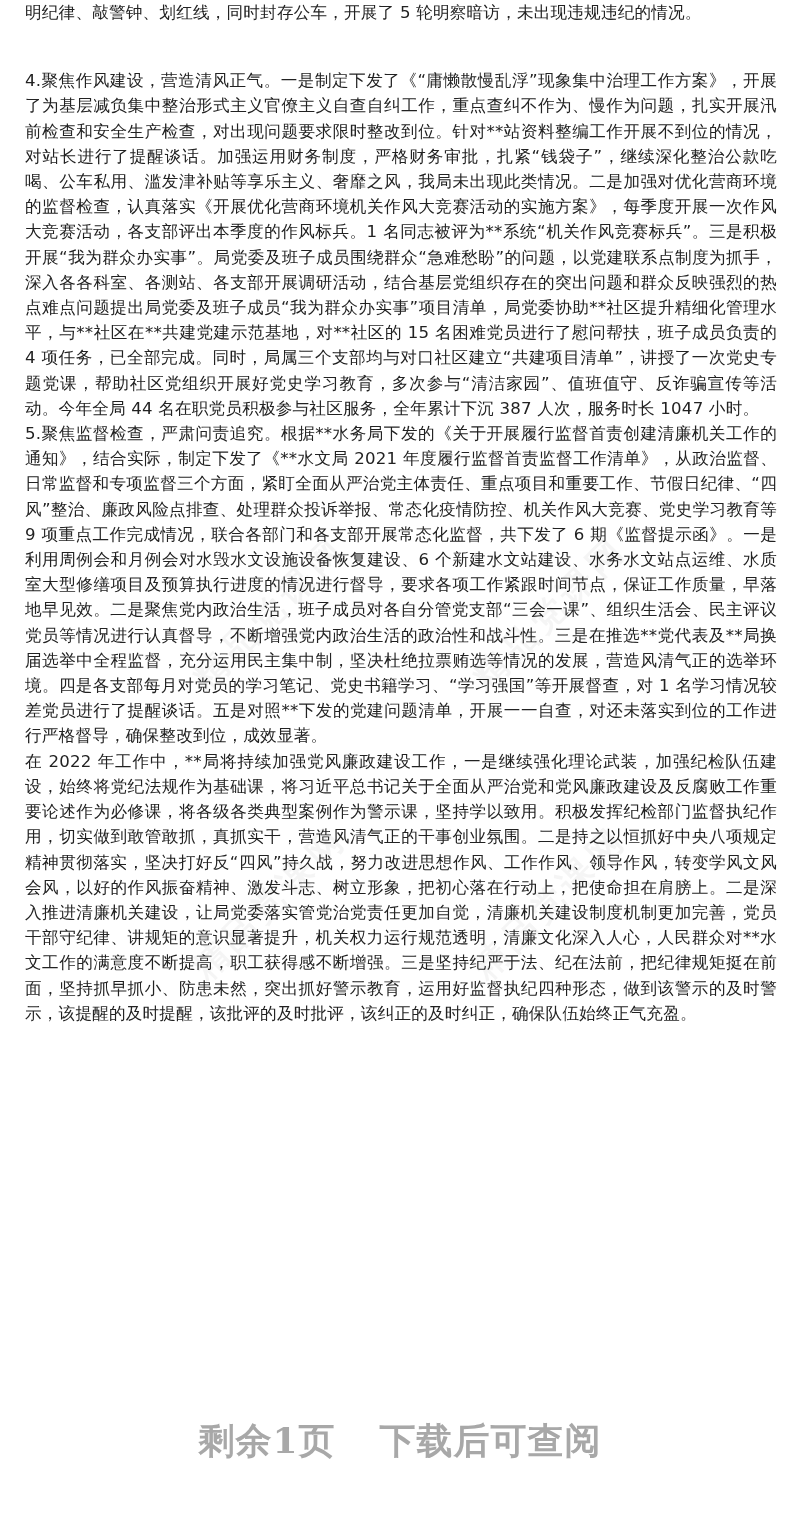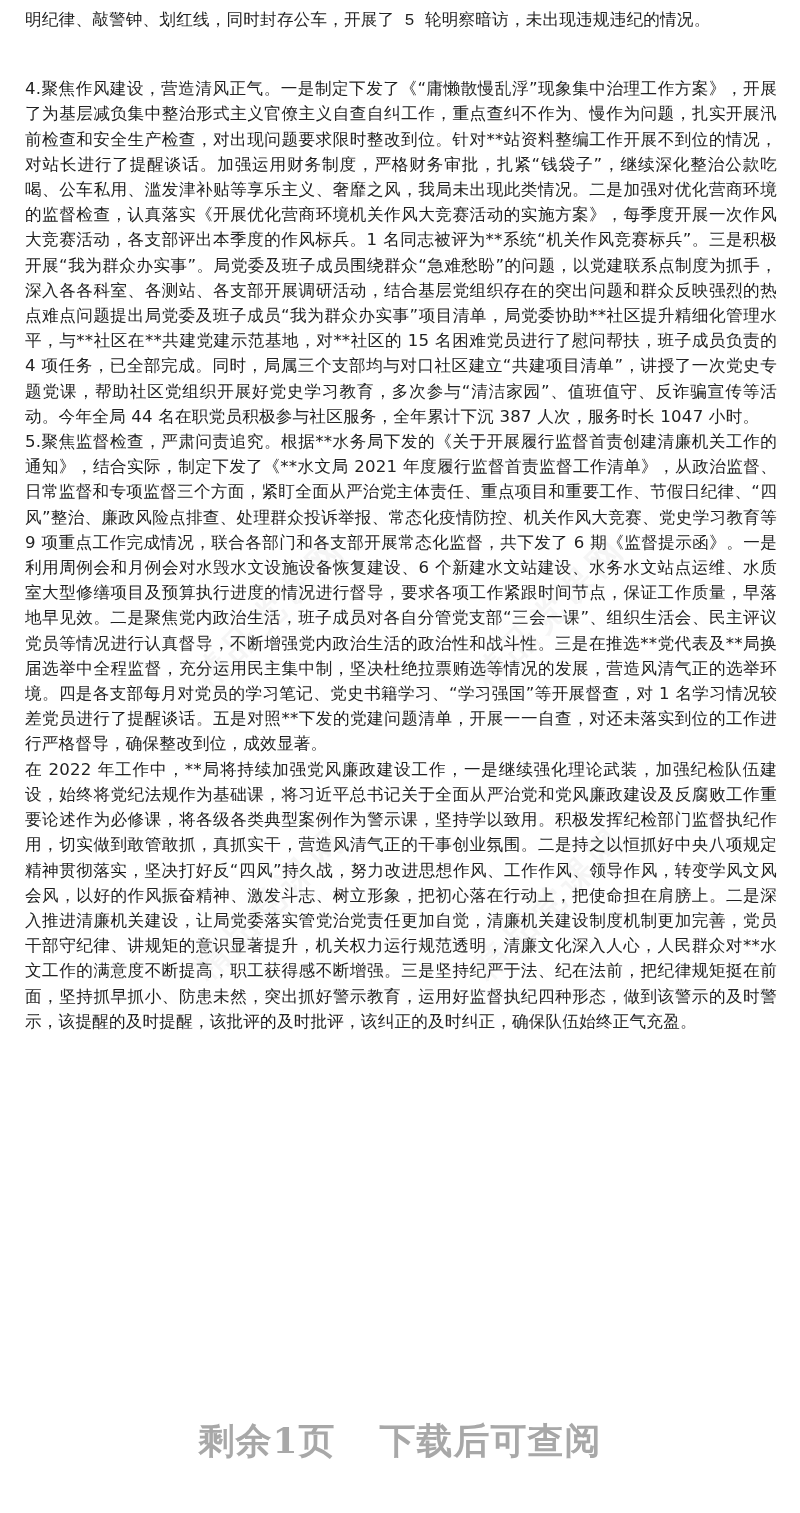--- a/index.html
+++ b/index.html
@@ -77,21 +77,21 @@
 <body>
 
 <div class="page">
 
   <div class="watermark" style="left:170px; top:590px;">精品党课网</div>
   <div class="watermark" style="left:450px; top:590px;">精品党课网</div>
   <div class="watermark" style="left:170px; top:880px;">精品党课网</div>
   <div class="watermark" style="left:450px; top:880px;">精品党课网</div>
 
   <div class="content">
-    <p class="para first" style="margin-top:8px;font-family:Liberation Mono, monospace;">明纪律、敲警钟、划红线，同时封存公车，开展了 5 轮明察暗访，未出现违规违纪的情况。</p>
+    <p class="para first" style="margin-top:0px;">明纪律、敲警钟、划红线，同时封存公车，开展了 5 轮明察暗访，未出现违规违纪的情况。</p>
     <p class="para gap" style="margin-top:43px;">4.聚焦作风建设，营造清风正气。一是制定下发了《“庸懒散慢乱浮”现象集中治理工作方案》，开展了为基层减负集中整治形式主义官僚主义自查自纠工作，重点查纠不作为、慢作为问题，扎实开展汛前检查和安全生产检查，对出现问题要求限时整改到位。针对**站资料整编工作开展不到位的情况，对站长进行了提醒谈话。加强运用财务制度，严格财务审批，扎紧“钱袋子”，继续深化整治公款吃喝、公车私用、滥发津补贴等享乐主义、奢靡之风，我局未出现此类情况。二是加强对优化营商环境的监督检查，认真落实《开展优化营商环境机关作风大竞赛活动的实施方案》，每季度开展一次作风大竞赛活动，各支部评出本季度的作风标兵。1 名同志被评为**系统“机关作风竞赛标兵”。三是积极开展“我为群众办实事”。局党委及班子成员围绕群众“急难愁盼”的问题，以党建联系点制度为抓手，深入各各科室、各测站、各支部开展调研活动，结合基层党组织存在的突出问题和群众反映强烈的热点难点问题提出局党委及班子成员“我为群众办实事”项目清单，局党委协助**社区提升精细化管理水平，与**社区在**共建党建示范基地，对**社区的 15 名困难党员进行了慰问帮扶，班子成员负责的 4 项任务，已全部完成。同时，局属三个支部均与对口社区建立“共建项目清单”，讲授了一次党史专题党课，帮助社区党组织开展好党史学习教育，多次参与“清洁家园”、值班值守、反诈骗宣传等活动。今年全局 44 名在职党员积极参与社区服务，全年累计下沉 387 人次，服务时长 1047 小时。</p>
     <p class="para">5.聚焦监督检查，严肃问责追究。根据**水务局下发的《关于开展履行监督首责创建清廉机关工作的通知》，结合实际，制定下发了《**水文局 2021 年度履行监督首责监督工作清单》，从政治监督、日常监督和专项监督三个方面，紧盯全面从严治党主体责任、重点项目和重要工作、节假日纪律、“四风”整治、廉政风险点排查、处理群众投诉举报、常态化疫情防控、机关作风大竞赛、党史学习教育等 9 项重点工作完成情况，联合各部门和各支部开展常态化监督，共下发了 6 期《监督提示函》。一是利用周例会和月例会对水毁水文设施设备恢复建设、6 个新建水文站建设、水务水文站点运维、水质室大型修缮项目及预算执行进度的情况进行督导，要求各项工作紧跟时间节点，保证工作质量，早落地早见效。二是聚焦党内政治生活，班子成员对各自分管党支部“三会一课”、组织生活会、民主评议党员等情况进行认真督导，不断增强党内政治生活的政治性和战斗性。三是在推选**党代表及**局换届选举中全程监督，充分运用民主集中制，坚决杜绝拉票贿选等情况的发展，营造风清气正的选举环境。四是各支部每月对党员的学习笔记、党史书籍学习、“学习强国”等开展督查，对 1 名学习情况较差党员进行了提醒谈话。五是对照**下发的党建问题清单，开展一一自查，对还未落实到位的工作进行严格督导，确保整改到位，成效显著。</p>
     <p class="para">在 2022 年工作中，**局将持续加强党风廉政建设工作，一是继续强化理论武装，加强纪检队伍建设，始终将党纪法规作为基础课，将习近平总书记关于全面从严治党和党风廉政建设及反腐败工作重要论述作为必修课，将各级各类典型案例作为警示课，坚持学以致用。积极发挥纪检部门监督执纪作用，切实做到敢管敢抓，真抓实干，营造风清气正的干事创业氛围。二是持之以恒抓好中央八项规定精神贯彻落实，坚决打好反“四风”持久战，努力改进思想作风、工作作风、领导作风，转变学风文风会风，以好的作风振奋精神、激发斗志、树立形象，把初心落在行动上，把使命担在肩膀上。二是深入推进清廉机关建设，让局党委落实管党治党责任更加自觉，清廉机关建设制度机制更加完善，党员干部守纪律、讲规矩的意识显著提升，机关权力运行规范透明，清廉文化深入人心，人民群众对**水文工作的满意度不断提高，职工获得感不断增强。三是坚持纪严于法、纪在法前，把纪律规矩挺在前面，坚持抓早抓小、防患未然，突出抓好警示教育，运用好监督执纪四种形态，做到该警示的及时警示，该提醒的及时提醒，该批评的及时批评，该纠正的及时纠正，确保队伍始终正气充盈。</p>
   </div>
 
   <div class="more-banner">
     <span>剩余1页</span><span class="sep"></span><span>下载后可查阅</span>
   </div>
 
 </div>

